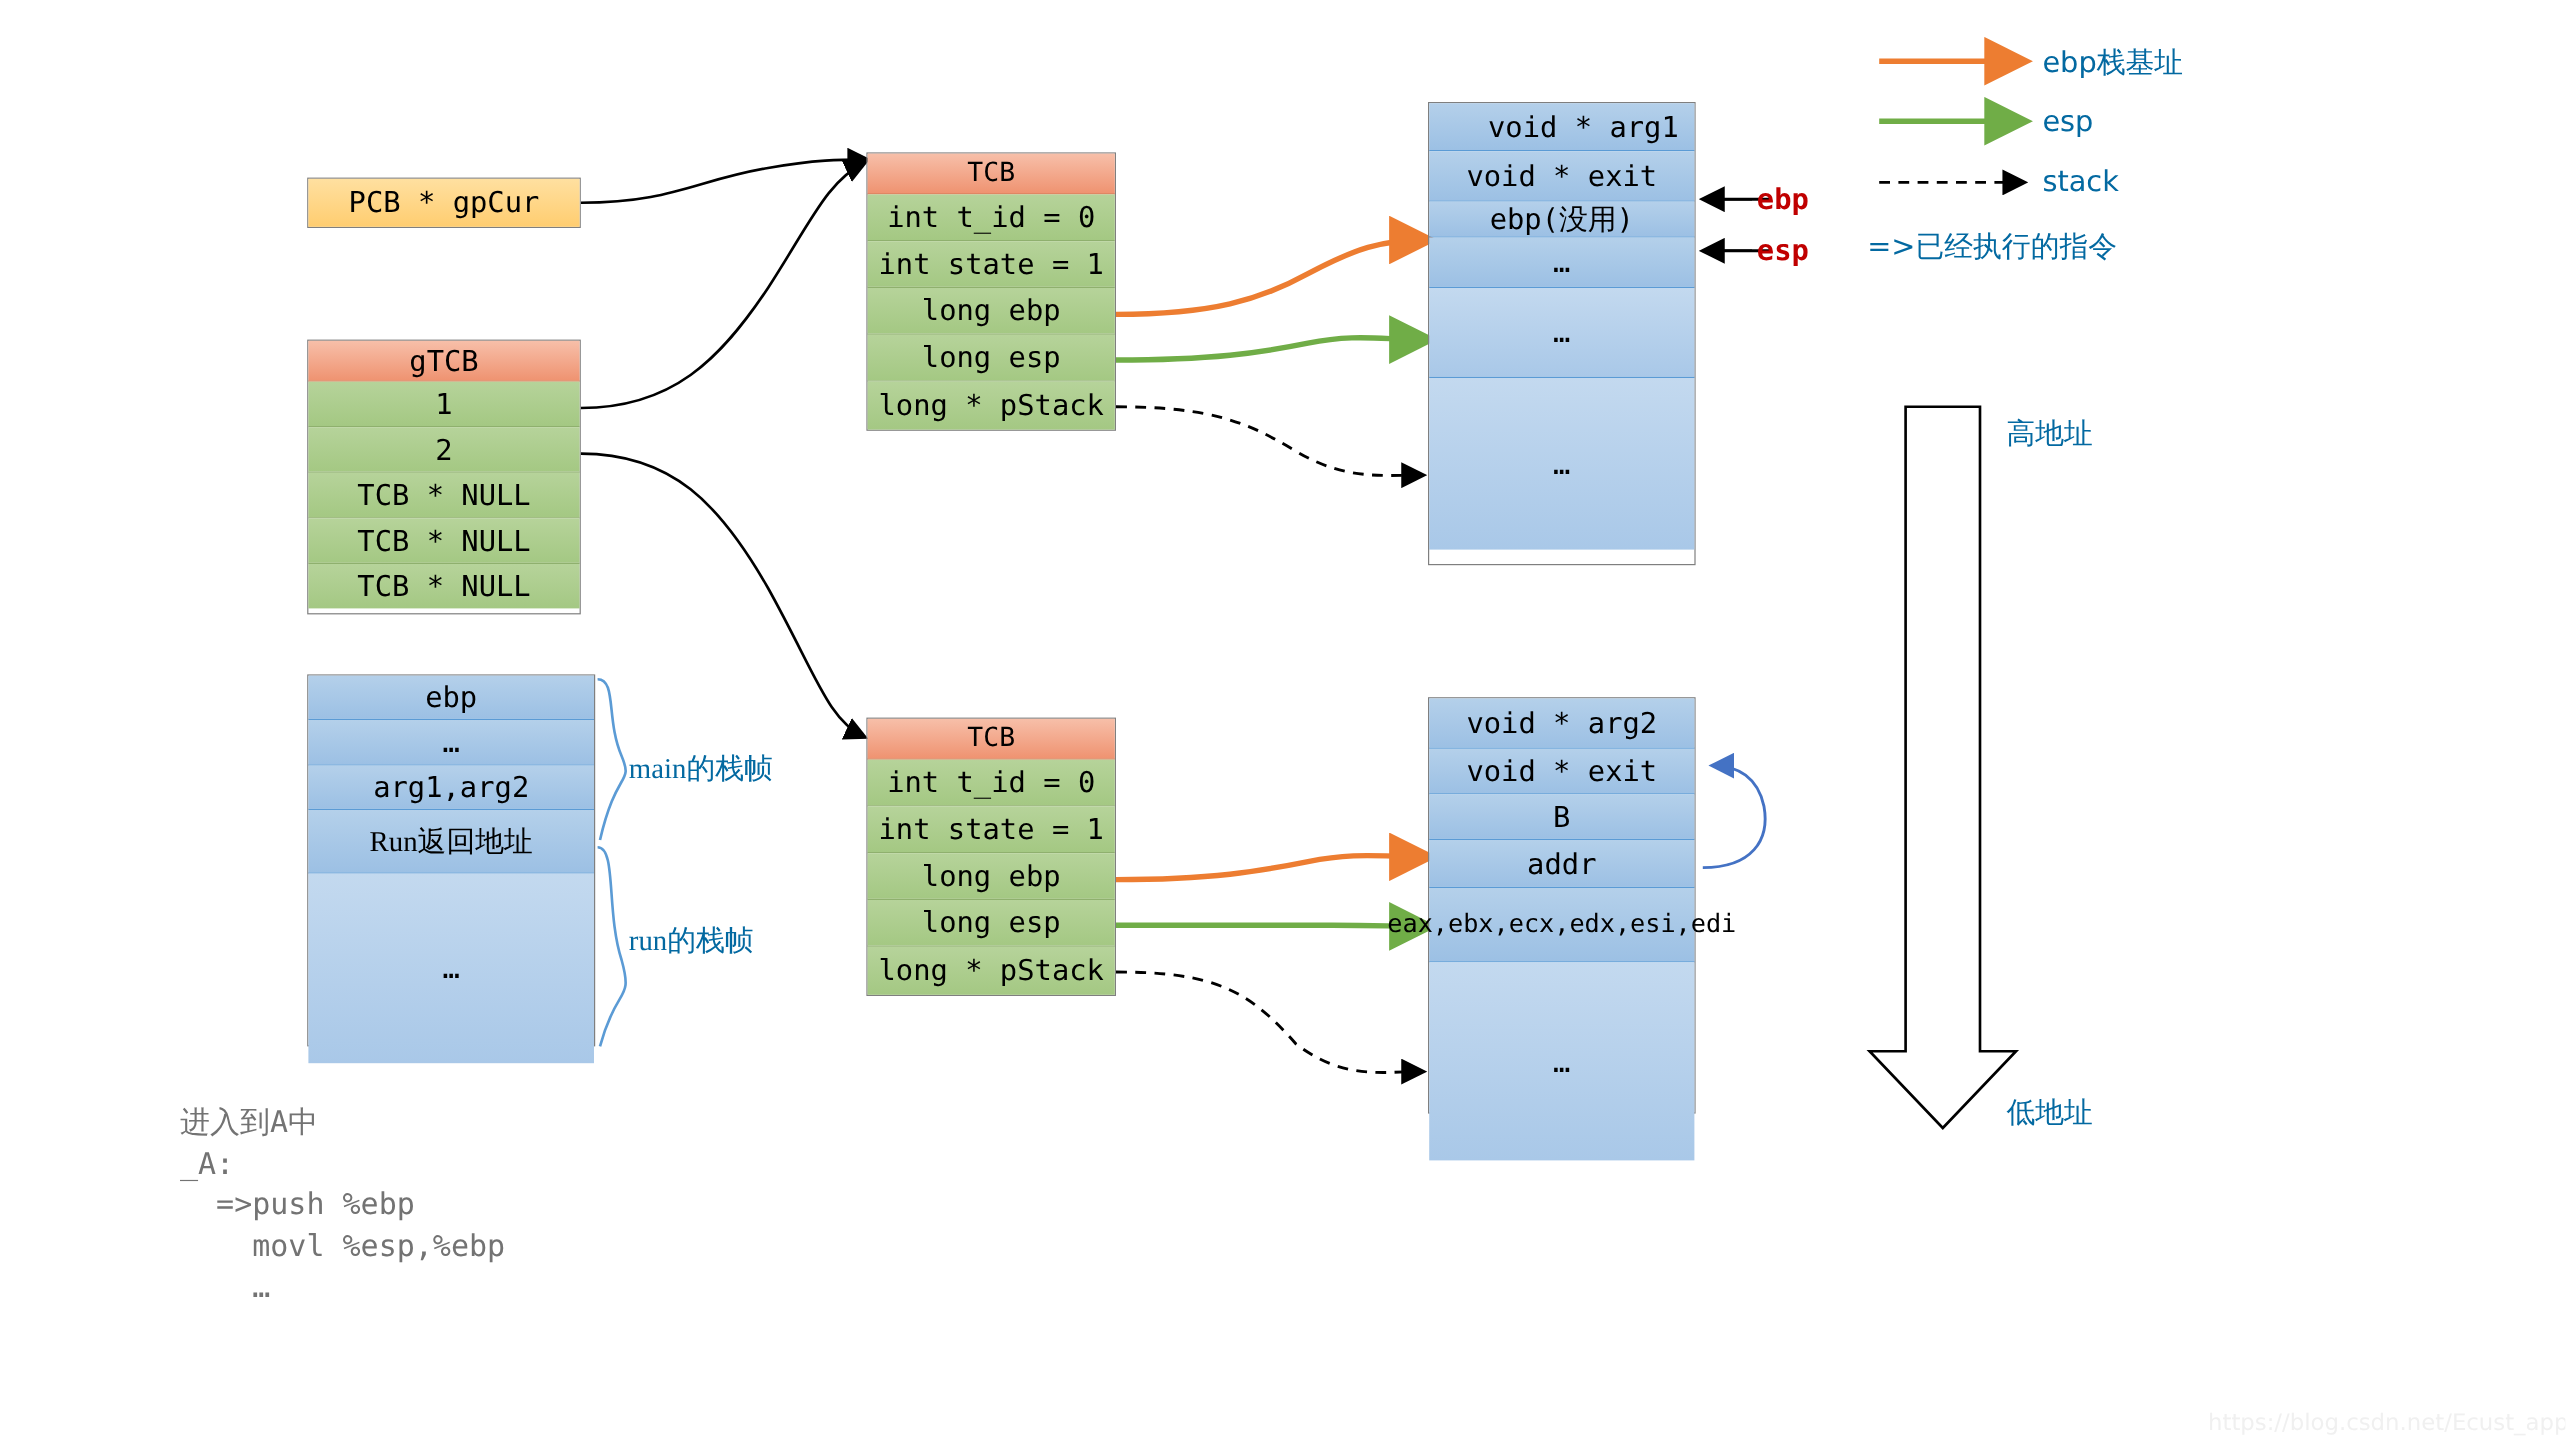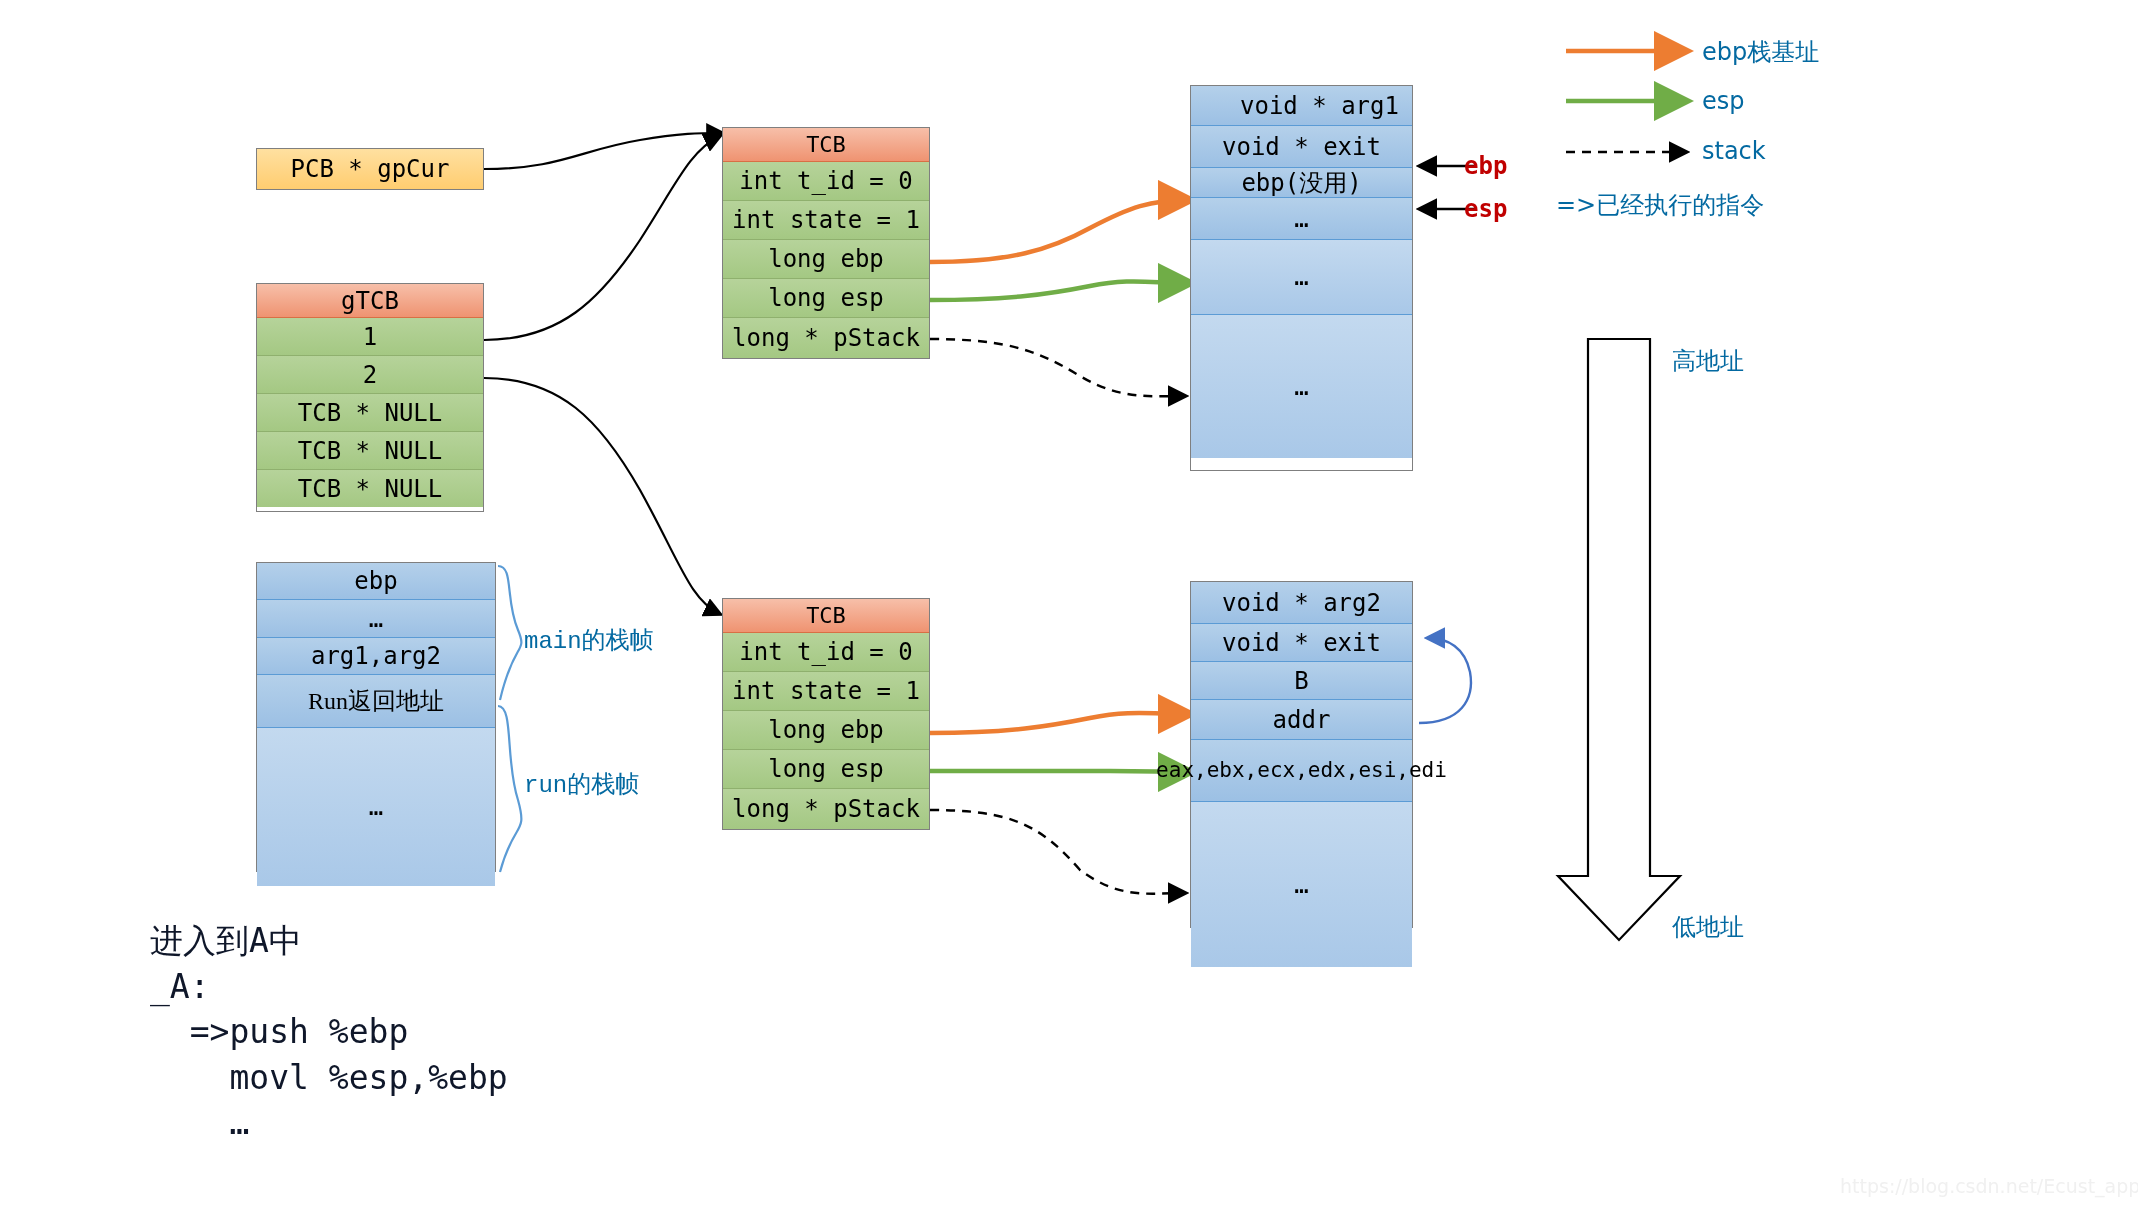--- a/index.html
+++ b/index.html
@@ -67,27 +67,27 @@
   
   .lbl {
     position: absolute;
     font-size: 24px;
     color: #0369a1;
     white-space: nowrap;
   }
   .lbl.cjk { font-family: "DejaVu Sans", "Liberation Sans", sans-serif; }
   .lbl.red { color: #c00000; font-weight: bold; }
   .lbl.mono { font-family: "DejaVu Sans Mono", "Liberation Mono", monospace; }
-  .lbl.mix { font-family: Liberation Mono, monospace; }
+  .lbl.mix { font-family: Liberation Serif, serif; }
 
   .code-block {
     position: absolute;
-    font-size: 33px;
+    font-size: 25px;
     line-height: 1.38;
-    color: #0f172a;
+    color: #737373;
     white-space: pre;
     font-family: "DejaVu Sans Mono", "Liberation Mono", monospace;
   }
 
   .watermark {
     position: absolute;
     font-family: "DejaVu Sans", "Liberation Sans", sans-serif;
     font-size: 19px;
     color: #f0f0f0;
     white-space: nowrap;

